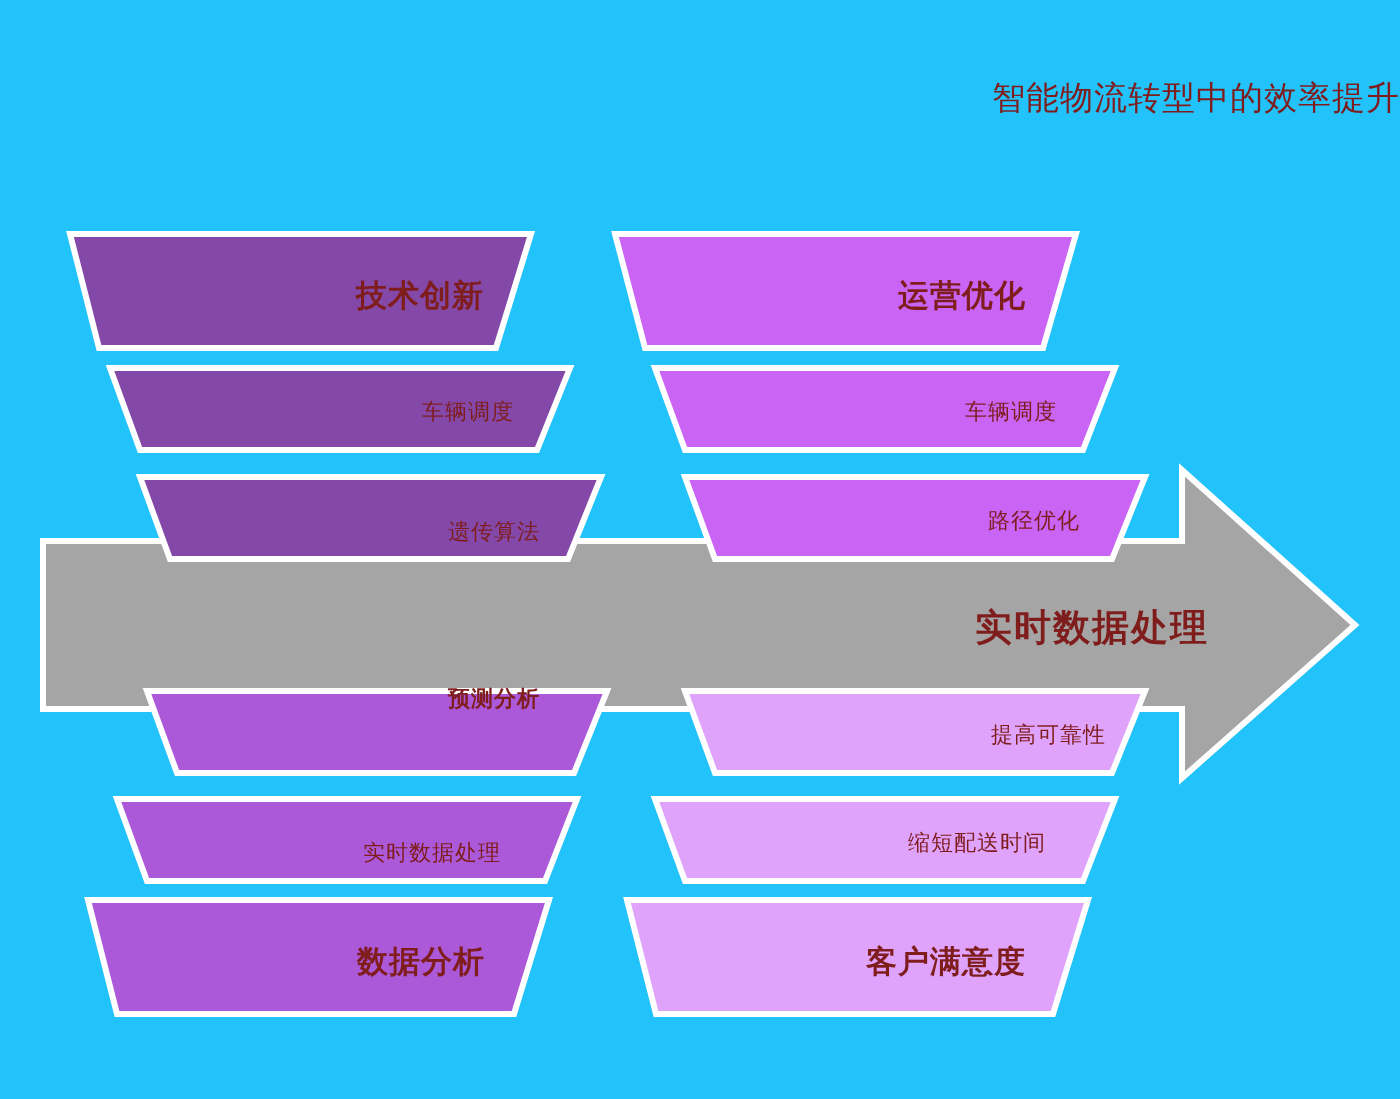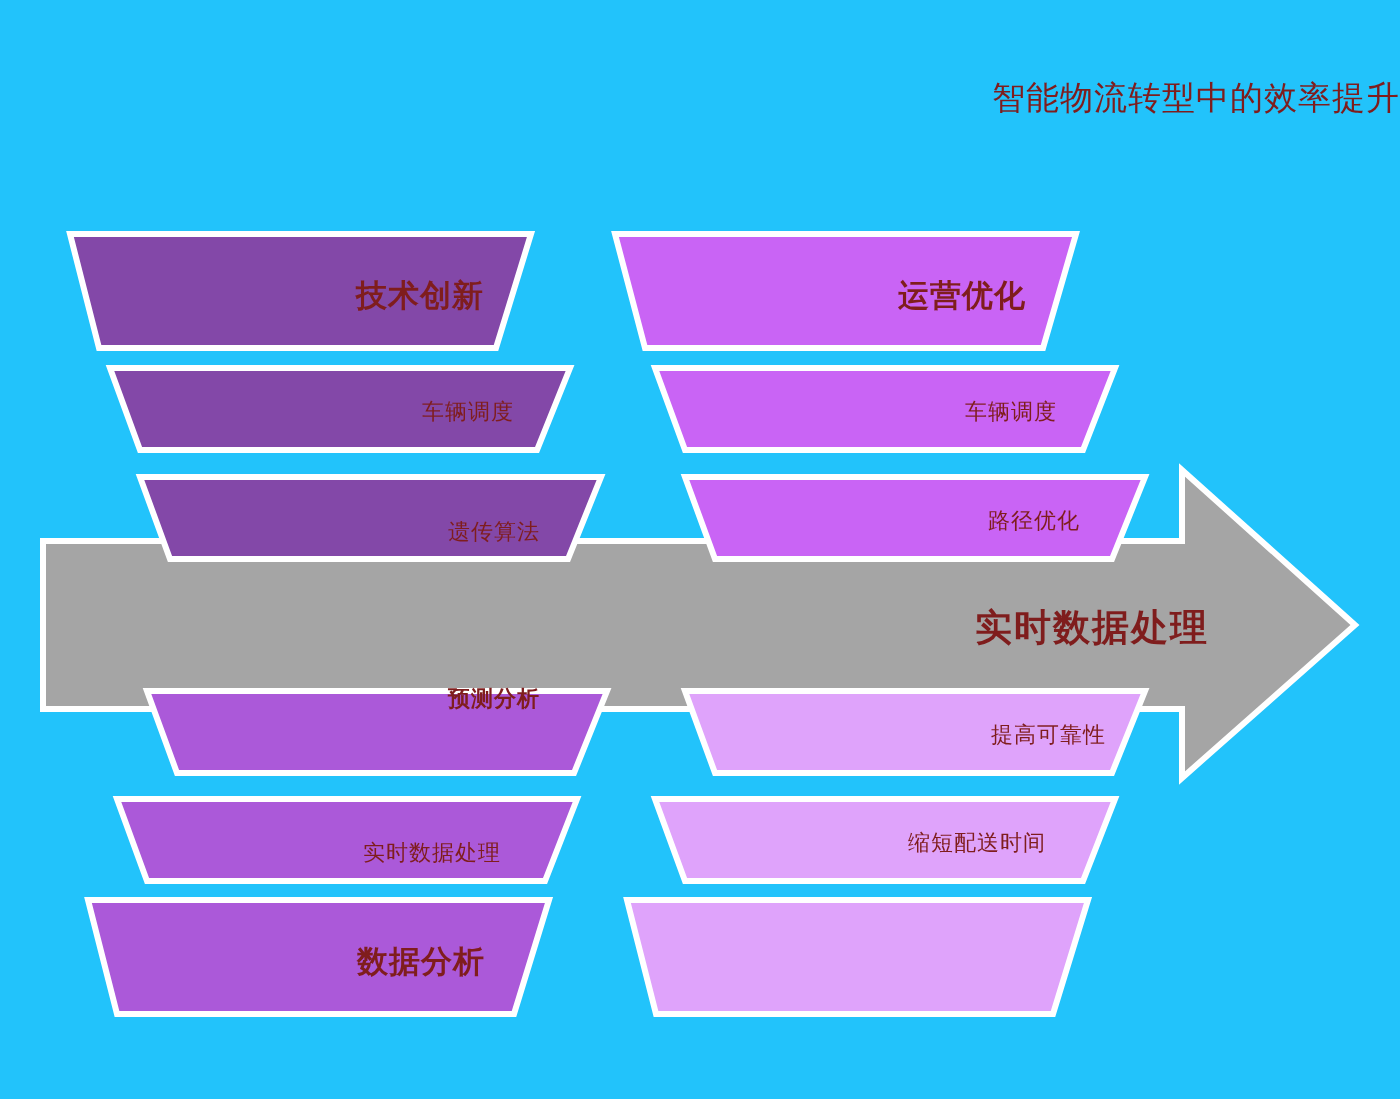--- a/index.html
+++ b/index.html
@@ -107,14 +107,15 @@
   <div class="lbl lbl-head" style="left:898px; top:275px;">运营优化</div>
   <div class="lbl lbl-sub" style="left:965px; top:397px;">车辆调度</div>
   <div class="lbl lbl-sub" style="left:988px; top:506px;">路径优化</div>
 
   <div class="lbl lbl-sub" style="left:448px; top:684px;font-weight:bold;">预测分析</div>
   <div class="lbl lbl-sub" style="left:363px; top:828px;margin-top:10px;">实时数据处理</div>
   <div class="lbl lbl-head" style="left:357px; top:941px;">数据分析</div>
 
   <div class="lbl lbl-sub" style="left:991px; top:720px;">提高可靠性</div>
   <div class="lbl lbl-sub" style="left:908px; top:828px;">缩短配送时间</div>
+  <div class="lbl lbl-head" style="left:866px; top:941px;">客户满意度</div>
 
 </div>
 
 </body></html>

